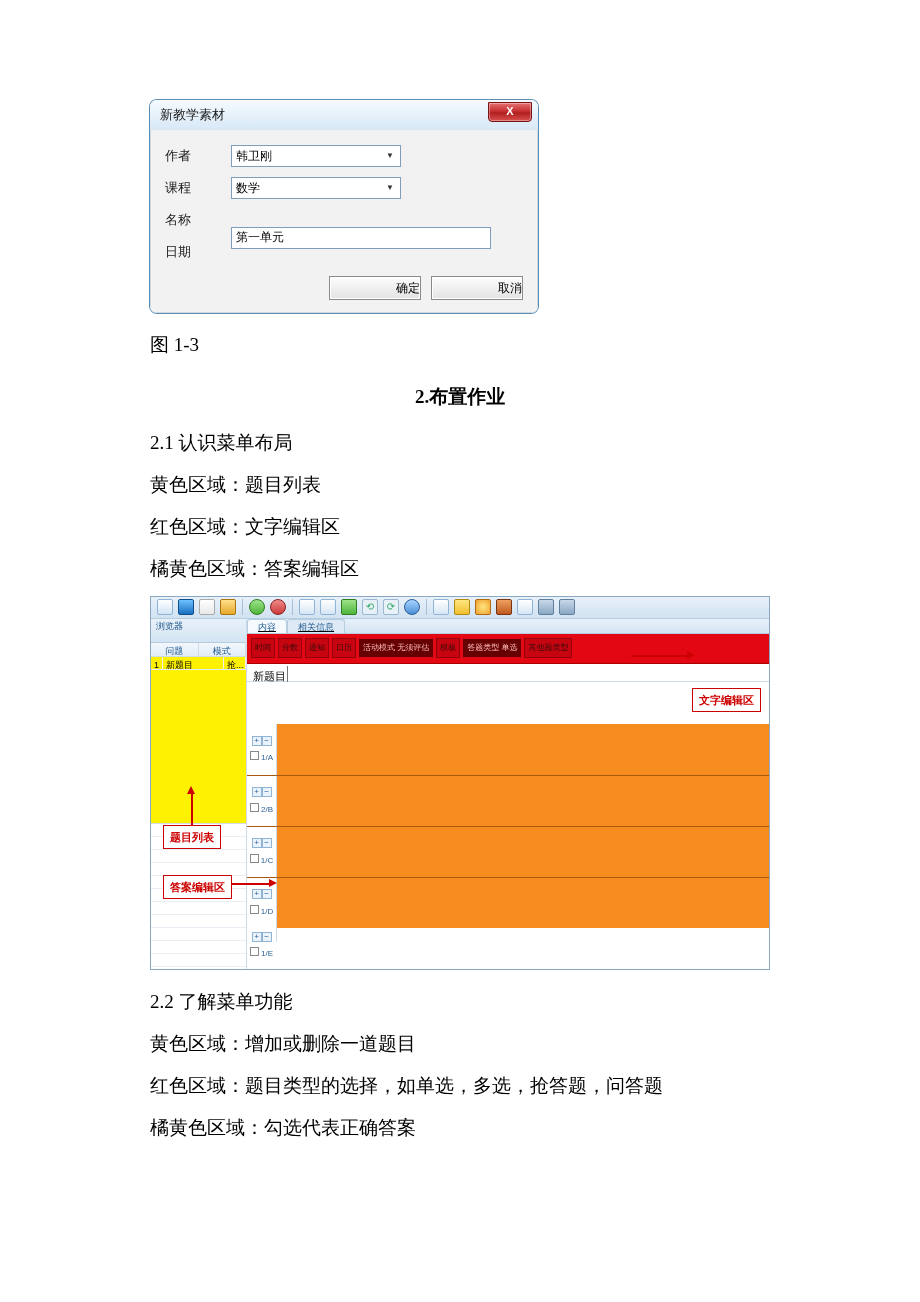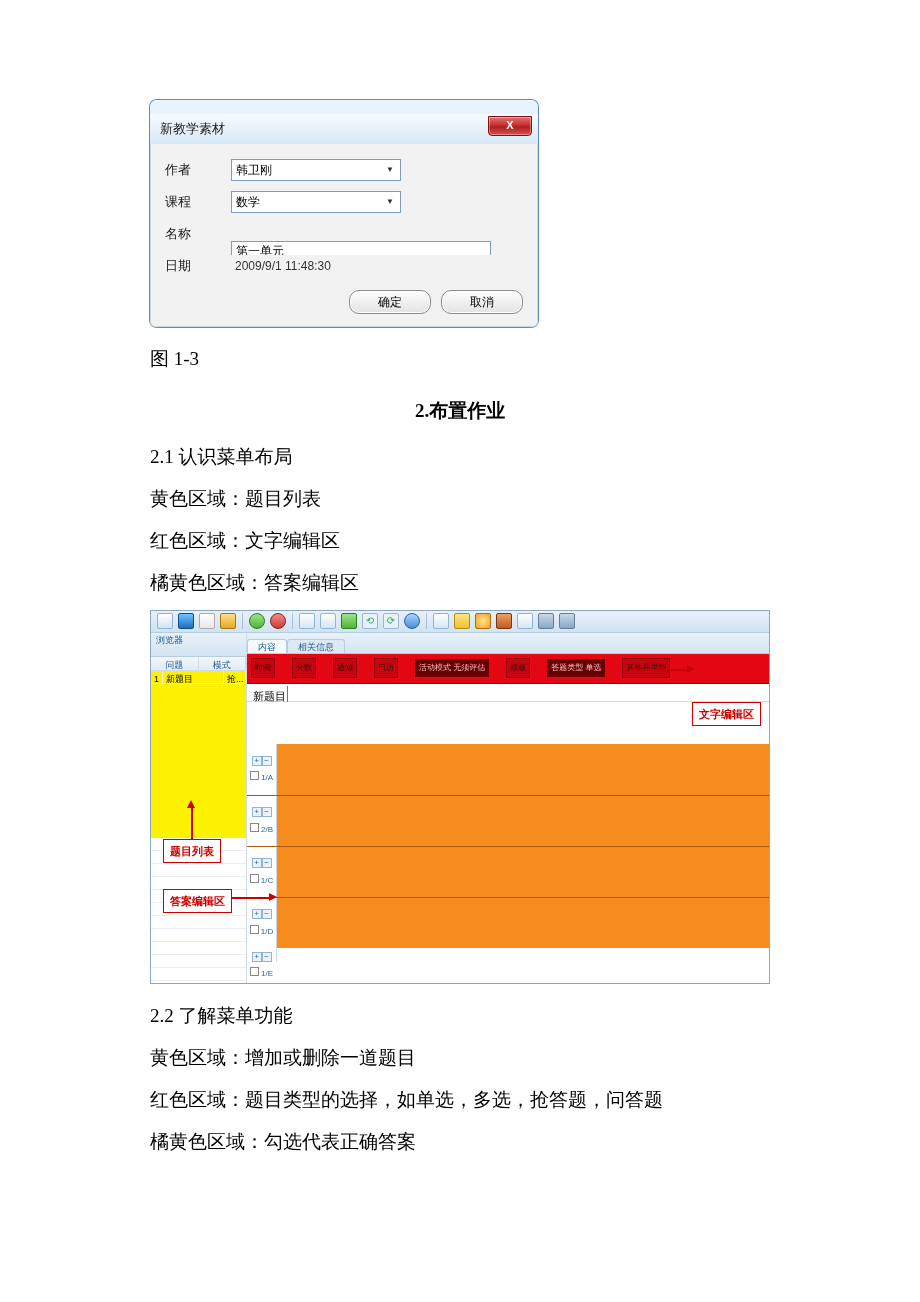--- a/index.html
+++ b/index.html
@@ -25,21 +25,20 @@
   .dlg-titlebar {
     height: 30px;
     background: linear-gradient(#f6fbff, #d7e8f6);
     display: flex;
     align-items: center;
     padding: 0 4px 0 10px;
     font-family: Liberation Sans, sans-serif;
     font-size: 13px;
     color: #1a1a1a;
     position: relative;
-    margin-top: 14px;
   }
   .dlg-close {
     position: absolute;
     right: 6px;
     top: 2px;
     width: 44px;
     height: 20px;
     background: linear-gradient(#e57373, #c73030 45%, #b11f1f 55%, #d85050);
     border: 1px solid #7a1414;
     border-radius: 0 0 4px 4px;
@@ -88,27 +87,27 @@
   }
   .dlg-input { width: 260px; margin-top: 35px; }
   .dlg-readonly { width: 260px; background: #f2f2f2; border: none; color:#333; }
   .dlg-buttons {
     display: flex;
     justify-content: flex-end;
     gap: 10px;
     padding-top: 8px;
   }
   .dlg-btn {
-    width: 82px;
+    width: 92px;
     height: 24px;
     background: linear-gradient(#fdfdfd, #e3e3e3);
     border: 1px solid #8a8a8a;
-    border-radius: 10px;
+    border-radius: 0;
     font-size: 12px;
-    text-align: center;
+    text-align: right;
     line-height: 22px;
     box-shadow: inset 0 0 0 1px #fff;
   }
 
   
   .para { margin-top: 6px; }
   .caption { font-family: "SimSun", serif; }
   .section-heading {
     text-align: center;
     font-weight: bold;
@@ -221,47 +220,48 @@
     background: repeating-linear-gradient(#fff 0 12px, #e8eef4 12px 13px);
   }
 
   .app-main {
     flex:1;
     display:flex;
     flex-direction:column;
     position:relative;
   }
   .main-tabs {
-    height: 21px;
+    height: 15px;
     background: linear-gradient(#e8f1fa,#d4e4f2);
     border-bottom: 1px solid #b6cde0;
     display:flex;
     align-items:flex-end;
     gap:0;
+    text-decoration:underline;
   }
   .main-tab {
     padding: 0 10px;
     height: 14px;
     line-height:14px;
     font-size:9px;
     color:#215a8e;
     border:1px solid #b6cde0;
     border-bottom:none;
     background:#f5faff;
     border-radius:3px 3px 0 0;
   }
   .main-tab.inactive { background:#dde9f4; }
 
   .red-ribbon {
     height: 30px;
     background: #e30613;
     border-bottom: 1px solid #a00;
     display:flex;
     align-items:center;
-    gap:17px;
+    gap:3px;
     padding: 0 4px;
     color:#400;
     font-size:8px;
     overflow:hidden;
   }
   .rb-box {
     background: rgba(0,0,0,0.12);
     padding:1px 3px;
     border:1px solid rgba(0,0,0,0.25);
     white-space:nowrap;
@@ -380,23 +380,20 @@
       </div>
     </div>
     <div class="dlg-row">
       <div class="dlg-label">名称</div>
       <div class="dlg-input">
         <span>第一单元</span>
       </div>
     </div>
     <div class="dlg-row">
       <div class="dlg-label">日期</div>
-      <div class="dlg-readonly">
-        <span>2009/9/1 11:48:30</span>
-      </div>
     </div>
     <div class="dlg-buttons">
       <div class="dlg-btn">确定</div>
       <div class="dlg-btn">取消</div>
     </div>
   </div>
 </div>
 
 <div class="para caption">图 1-3</div>
 

